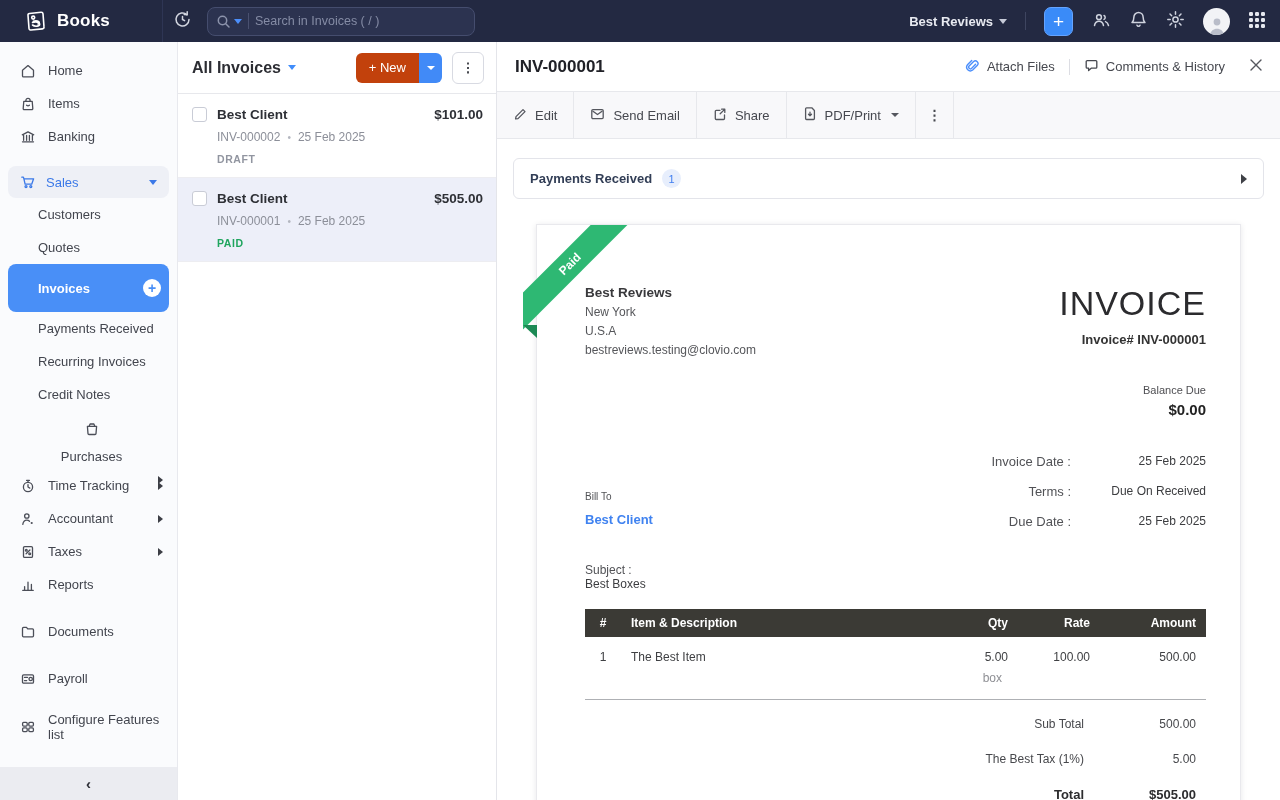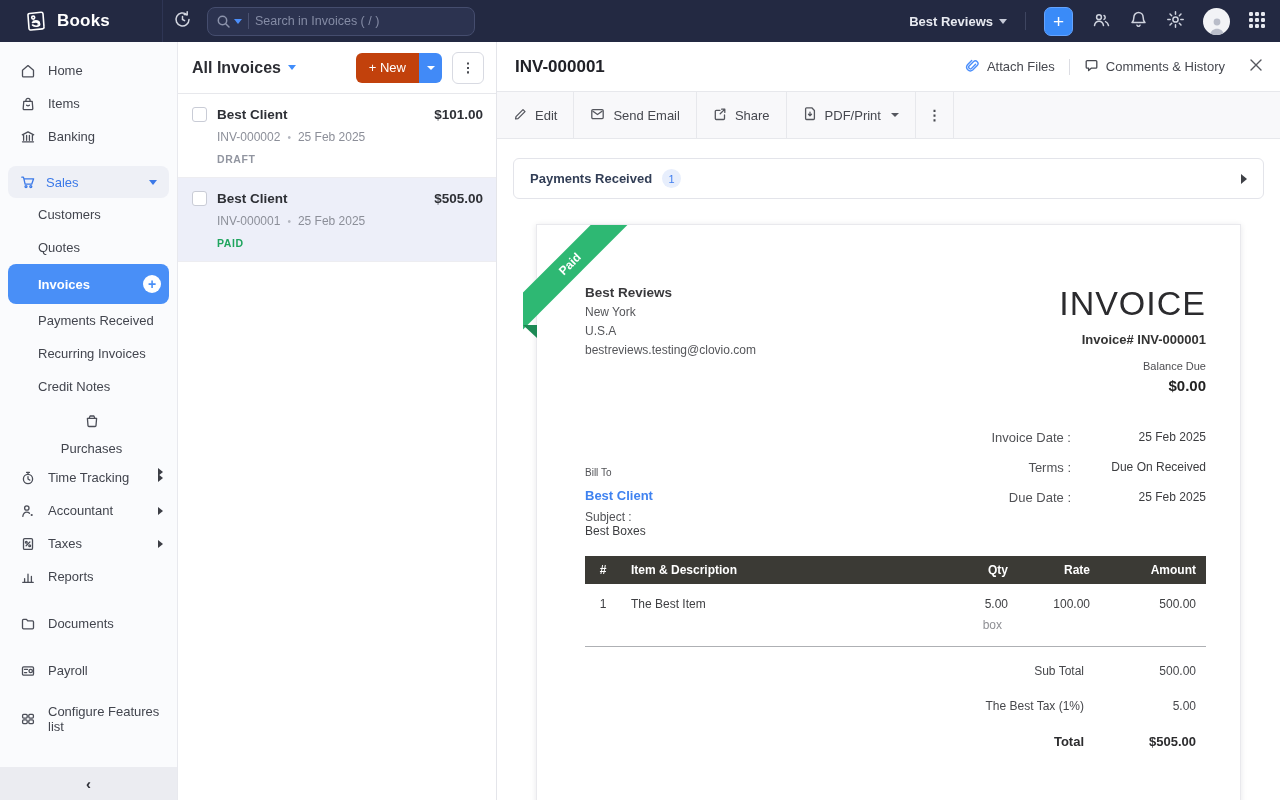--- a/index.html
+++ b/index.html
@@ -27,21 +27,21 @@
   
   .body { flex:1; display:flex; overflow:hidden; }
 
   
   .sidebar { width:178px; flex:0 0 178px; background:#fafbfd; border-right:1px solid #e8e9ee; position:relative; padding-top:12px; font-size:13px; color:#42454e; }
   .nav-item { height:33px; display:flex; align-items:center; padding:0 14px 0 20px; gap:12px; cursor:pointer; }
   .nav-item .chev { margin-left:auto; width:0; height:0; border-top:4px solid transparent; border-bottom:4px solid transparent; border-left:5px solid #3c3e45; }
   .nav-sub { height:33px; display:flex; align-items:center; padding-left:38px; cursor:pointer; }
   .pill-sales { margin:13px 8px 0 8px; height:32px; border-radius:8px; background:#eef0f6; color:#3b79e8; display:flex; align-items:center; padding:0 12px; gap:10px; cursor:pointer; }
   .pill-sales .chevd { margin-left:auto; width:0; height:0; border-left:4px solid transparent; border-right:4px solid transparent; border-top:5px solid #3b79e8; }
-  .pill-active { margin:0 8px; height:40px; border-radius:8px; background:#498ff7; color:#fff; font-weight:700; display:flex; align-items:center; padding:0 8px 0 30px; cursor:pointer; }
+  .pill-active { margin:0 8px; height:48px; border-radius:8px; background:#498ff7; color:#fff; font-weight:700; display:flex; align-items:center; padding:0 8px 0 30px; cursor:pointer; }
   .plus-circle { margin-left:auto; width:18px; height:18px; border-radius:50%; background:#fff; color:#498ff7; font-size:14px; font-weight:700; display:flex; align-items:center; justify-content:center; line-height:1; }
   .gap-sm { margin-top:10px;flex-direction:column; } .gap-md { margin-top:14px; } .gap-lg { margin-top:15px; }
   .collapse-bar { position:absolute; bottom:0; left:0; right:0; height:33px; background:#ebecf1; display:flex; align-items:center; justify-content:center; color:#2e3037; font-size:15px; font-weight:700; cursor:pointer; }
   .icon16 { width:16px; height:16px; flex:0 0 16px; }
 
   
   .listpanel { width:319px; flex:0 0 319px; background:#fff; border-right:1px solid #e4e5ea; display:flex; flex-direction:column; }
   .lp-header { height:52px; flex:0 0 52px; display:flex; align-items:center; padding:0 12px 0 14px; border-bottom:1px solid #e7e8ec; }
   .lp-title { font-size:16px; font-weight:700; color:#2c2d33; display:flex; align-items:center; gap:7px; cursor:pointer; }
   .caret-down-b { width:0; height:0; border-left:4px solid transparent; border-right:4px solid transparent; border-top:5px solid #408dfb; }
@@ -85,28 +85,28 @@
   .ribbon-wrap { position:absolute; top:0; left:-14px; width:130px; height:130px; overflow:hidden; pointer-events:none; }
   .ribbon { position:absolute; left:-38px; top:26px; width:170px; height:26px; background:#2eb873; transform:rotate(-45deg); display:flex; align-items:center; justify-content:center; color:#fff; font-size:12px; font-weight:700; }
   .ribbon-fold { position:absolute; left:0; top:100px; width:14px; height:13px; background:#1d8a55; clip-path:polygon(0 0,100% 0,100% 100%); }
 
   .paper-top { display:flex; justify-content:space-between; padding-top:60px; }
   .co-name { font-size:13.5px; font-weight:700; color:#39393c; }
   .co-line { font-size:12px; color:#55565a; margin-top:5px; }
   .inv-block { text-align:right; }
   .inv-word { font-size:34px; font-weight:400; letter-spacing:1px; color:#2b2b2e; line-height:36px; }
   .inv-num { font-size:13px; font-weight:700; color:#333; margin-top:11px; }
-  .bal-label { font-size:11px; color:#4e4e52; margin-top:13px; }
+  .bal-label { font-size:11px; color:#4e4e52; margin-top:37px; }
   .bal-value { font-size:15px; font-weight:700; color:#222; margin-top:5px; }
 
   .details { display:flex; justify-content:space-between; align-items:flex-start; margin-top:36px; }
   .billto { margin-top:37px; }
   .bt-label { font-size:10px; color:#515256; }
   .bt-name { font-size:13px; font-weight:700; color:#3f82f0; margin-top:10px; cursor:pointer; }
-  .subj-label { font-size:12px; color:#515256; margin-top:7px; }
+  .subj-label { font-size:12px; color:#515256; margin-top:36px; }
   .subj-value { font-size:12px; color:#3c3d40; margin-top:0; }
   .meta-row { display:flex; justify-content:flex-end; margin-bottom:15px; }
   .meta-label { font-size:13px; color:#515256; text-align:right; }
   .meta-value { width:135px; font-size:12px; color:#3c3d40; text-align:right; }
 
   .itable { width:100%; border-collapse:collapse; margin-top:18px; font-size:12px; }
   .itable thead th { background:#3b3a35; color:#fff; font-weight:700; padding:7px 10px; text-align:right; }
   .itable thead th.c-num { width:36px; text-align:center; }
   .itable thead th.c-item { text-align:left; }
   .itable thead th.c-qty { width:72px; } .itable thead th.c-rate { width:82px; } .itable thead th.c-amt { width:106px; }

